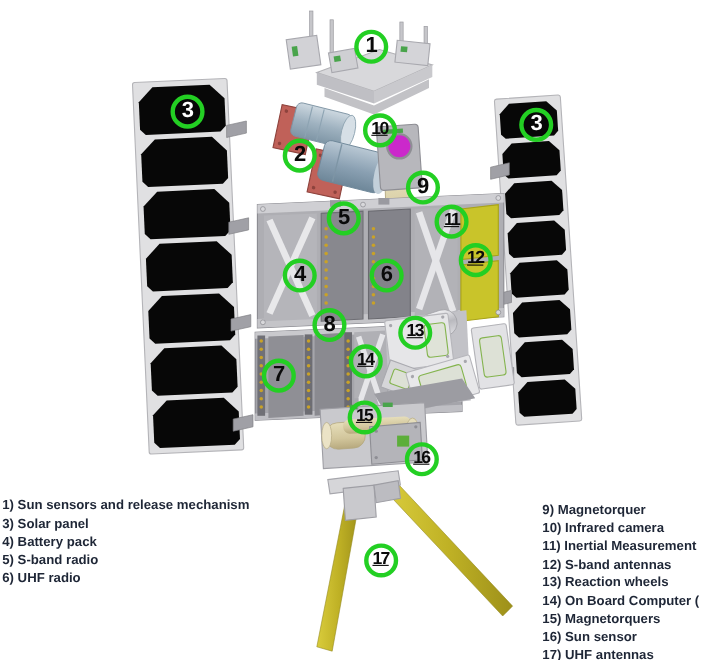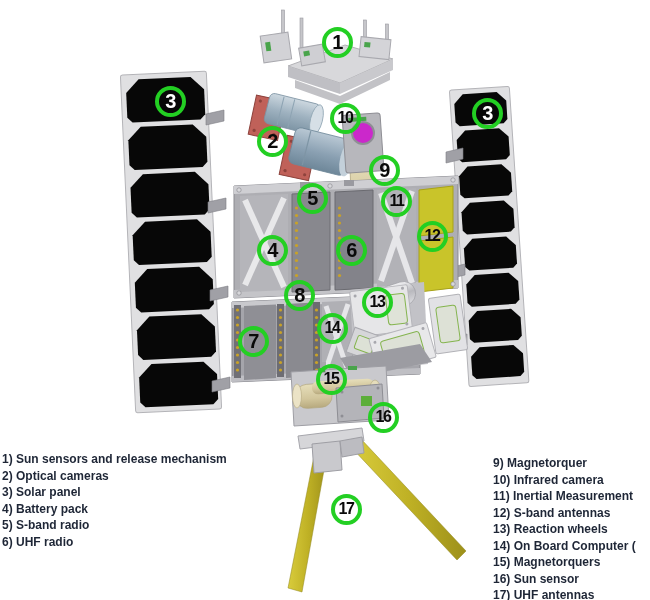--- a/index.html
+++ b/index.html
@@ -13,21 +13,21 @@
     position:absolute;width:23px;height:23px;border-radius:50%;
     border:4px solid var(--marker-green,#23cf23);
     display:flex;align-items:center;justify-content:center;
     box-sizing:content-box;
   }
   .marker span{
     font-weight:700;font-size:20px;letter-spacing:-1.5px;
     color:var(--marker-num,#0a0a0a);line-height:1;
     transform:translateY(-0.5px);
   }
-  .marker.two span{font-size:16px;}
+  .marker.two span{font-size:16px;text-decoration:underline;}
   .marker.light span{color:#ffffff;}
   
   .legend-col{
     position:absolute;white-space:nowrap;
     font-size:12px;font-weight:700;line-height:16.5px;
     color:var(--legend-color,#1e2636);
   }
   .legend-left{left:2px;top:451px;}
   .legend-right{left:493px;top:455px;}
 </style>
@@ -355,21 +355,21 @@
       </div>
       <div class="marker" style="left: 283.5px; top: 279.5px;">
         <span>8</span>
       </div>
       <div class="marker" style="left: 368.5px; top: 154.5px;">
         <span>9</span>
       </div>
       <div class="marker two" style="left: 329.5px; top: 102.5px;">
         <span>10</span>
       </div>
-      <div class="marker two" style="left: 381px; top: 185.5px;">
+      <div class="marker two" style="left: 395px; top: 185.5px;">
         <span>11</span>
       </div>
       <div class="marker two" style="left: 416.5px; top: 220.5px; justify-content: center;">
         <span>12</span>
       </div>
       <div class="marker two" style="left: 361.5px; top: 286.5px;">
         <span>13</span>
       </div>
       <div class="marker two" style="left: 316.5px; top: 312.5px;">
         <span>14</span>
@@ -380,21 +380,20 @@
       <div class="marker two" style="left: 367.5px; top: 401.5px;">
         <span>16</span>
       </div>
       <div class="marker two" style="left: 330.5px; top: 461.5px; margin-top: 32px;">
         <span>17</span>
       </div>
     </div>
 
   <div class="legend-col legend-left" id="legend-left">
       <div class="legend-line">1) Sun sensors and release mechanism</div>
-      <div class="legend-line">2) Optical cameras</div>
       <div class="legend-line">3) Solar panel</div>
       <div class="legend-line">4) Battery pack</div>
       <div class="legend-line">5) S-band radio</div>
       <div class="legend-line">6) UHF radio</div>
     </div>
   <div class="legend-col legend-right" id="legend-right">
       <div class="legend-line">9) Magnetorquer</div>
       <div class="legend-line">10) Infrared camera</div>
       <div class="legend-line">11) Inertial Measurement</div>
       <div class="legend-line">12) S-band antennas</div>

